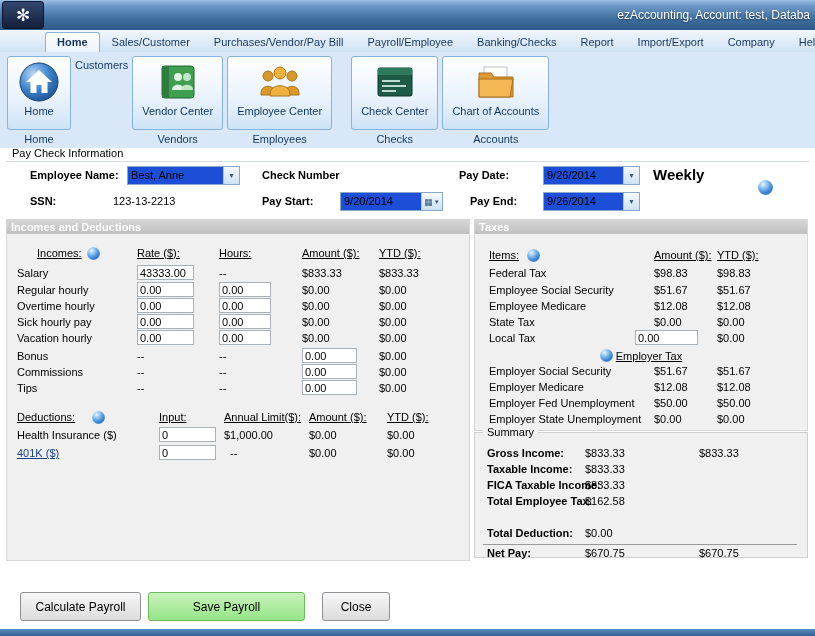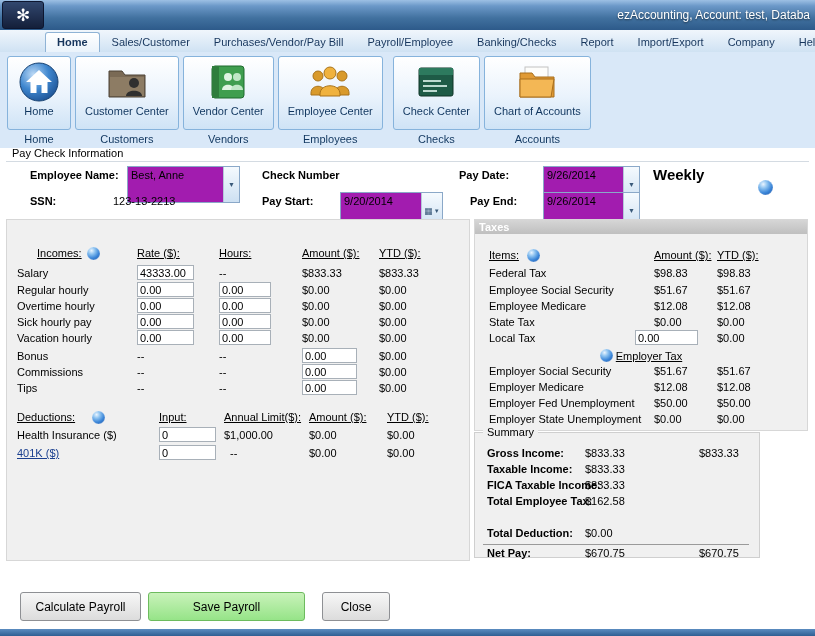--- a/index.html
+++ b/index.html
@@ -38,38 +38,38 @@
   .tab.active {
     background: linear-gradient(180deg,#ffffff,#eaf3fb);
     border-color:#8fb3d5; font-weight:bold;
   }
   
   .toolbar {
     position:absolute; left:0; top:52px; width:815px; height:96px;
     background:#d9e8f8; display:flex; align-items:flex-start; padding:4px 0 0 7px;
   }
   .tb-item { display:flex; flex-direction:column; align-items:center; margin-right:4px; }
-  .tb-item.gap-before { margin-left:6px; }
+  .tb-item.gap-before { margin-left:15px; }
   .tb-btn {
     border:1px solid #86b3dc; border-radius:3px;
     background: linear-gradient(180deg,#ffffff 0%,#eaf3fc 55%,#cfe3f6 100%);
     height:74px; padding:2px 9px 1px; display:flex; flex-direction:column;
     align-items:center; justify-content:flex-start; cursor:pointer;
   }
   .tb-icon { width:44px; height:46px; display:flex; align-items:center; justify-content:center; }
   .tb-label { color:#10365f; white-space:nowrap; }
   .tb-sub { color:#10365f; margin-top:3px; }
   
   .pc-title { position:absolute; left:12px; top:147px; color:#000; }
   .pc-line { position:absolute; left:6px; width:803px; top:161px; border-top:1px solid #d4dbe2; }
   .flabel { position:absolute; font-weight:bold; white-space:nowrap; }
   .fvalue { position:absolute; white-space:nowrap; }
   .combo {
-    position:absolute; display:flex; background:#a21caf; border:1px solid #8aa8c8;
-    height:37px; align-items:stretch; cursor:pointer;
+    position:absolute; display:flex; background:#1d4ed8; border:1px solid #8aa8c8;
+    height:19px; align-items:stretch; cursor:pointer;
   }
   .combo-text { flex:1; padding:2px 3px 0; white-space:nowrap; overflow:hidden; }
   .combo-arrow {
     width:16px; background:linear-gradient(180deg,#f5fafe,#cde0f2);
     border-left:1px solid #b5c8da; display:flex; align-items:center; justify-content:center;
     font-size:7px; color:#3a5a7a;
   }
   .picker-btn {
     width:21px; background:linear-gradient(180deg,#f5fafe,#cde0f2);
     border-left:1px solid #b5c8da; display:flex; align-items:center; justify-content:center;
@@ -84,21 +84,21 @@
   .globe.abs { position:absolute; }
   
   .panel { position:absolute; background:#f0f0f0; border:1px solid #d7d7d7; }
   .panel-header {
     height:14px; background:linear-gradient(180deg,#d6d6d6,#bfbfbf);
     color:#ffffff; padding:1px 0 0 4px; font-weight:bold;
   }
   .incomes-panel { left:6px; top:219px; width:464px; height:342px; }
   .taxes-panel   { left:474px; top:219px; width:334px; height:212px; }
   .summary-box {
-    position:absolute; left:474px; top:432px; width:286px; height:126px;
+    position:absolute; left:474px; top:432px; width:334px; height:126px;
     background:#f0f0f0; border:1px solid #cfcfcf;
   }
   .summary-legend {
     position:absolute; left:8px; top:-7px; background:#f0f0f0; padding:0 4px;
   }
   .trow { position:absolute; left:0; right:0; height:16px; }
   .trow span { position:absolute; white-space:nowrap; }
   .hdr { text-decoration:underline; }
   .tin {
     position:absolute; height:15px; top:-2px; border:1px solid #a8b0b8; background:#fff;
@@ -192,31 +192,20 @@
             <circle cx="21" cy="21" r="19" fill="url(#gh)" stroke="#174273"></circle>
             <path d="M21 9 L34 21 H29.5 V32 H23.5 V24 H18.5 V32 H12.5 V21 H8 Z" fill="#ffffff"></path>
           </svg>
         </div>
         <div class="tb-label">Home</div>
       </div>
       <div class="tb-sub">Home</div>
     </div>
 
     <div class="tb-item">
-      <div class="tb-btn">
-        <div class="tb-icon">
-          <svg width="44" height="42" viewBox="0 0 44 42">
-            <path d="M4 10 h13 l3 4 h20 v22 h-36 z" fill="#7a6a55" stroke="#4c4236"></path>
-            <rect x="5" y="16" width="34" height="19" fill="#8d7c64"></rect>
-            <circle cx="29" cy="22" r="5" fill="#2f2f2f"></circle>
-            <path d="M21 35 c0-7 16-7 16 0 z" fill="#2f2f2f"></path>
-          </svg>
-        </div>
-        <div class="tb-label">Customer Center</div>
-      </div>
       <div class="tb-sub">Customers</div>
     </div>
 
     <div class="tb-item">
       <div class="tb-btn">
         <div class="tb-icon">
           <svg width="44" height="42" viewBox="0 0 44 42">
             <rect x="6" y="5" width="32" height="32" rx="3" fill="#3f9e4f" stroke="#1f6b2e"></rect>
             <rect x="6" y="5" width="7" height="32" fill="#2e7d3c"></rect>
             <circle cx="22" cy="16" r="4" fill="#dff4e2"></circle>
@@ -313,20 +302,21 @@
       </span>
   </div>
 
   <span class="flabel" style="left:470px; top:195px;">Pay End:</span>
   <div class="combo" style="left:543px; top:192px; width:97px;">
     <span class="combo-text">9/26/2014</span>
     <span class="combo-arrow">▼</span>
   </div>
 
   <div class="panel incomes-panel">
+    <div class="panel-header">Incomes and Deductions</div>
 
     <div class="trow" style="top:27px;">
       <span class="hdr" style="left:30px;">Incomes:</span>
       <span class="globe" style="left:80px; top:0; position:absolute;"></span>
       <span class="hdr col-rate">Rate ($):</span>
       <span class="hdr col-hours">Hours:</span>
       <span class="hdr col-amount">Amount ($):</span>
       <span class="hdr col-ytd">YTD ($):</span>
     </div>
 

